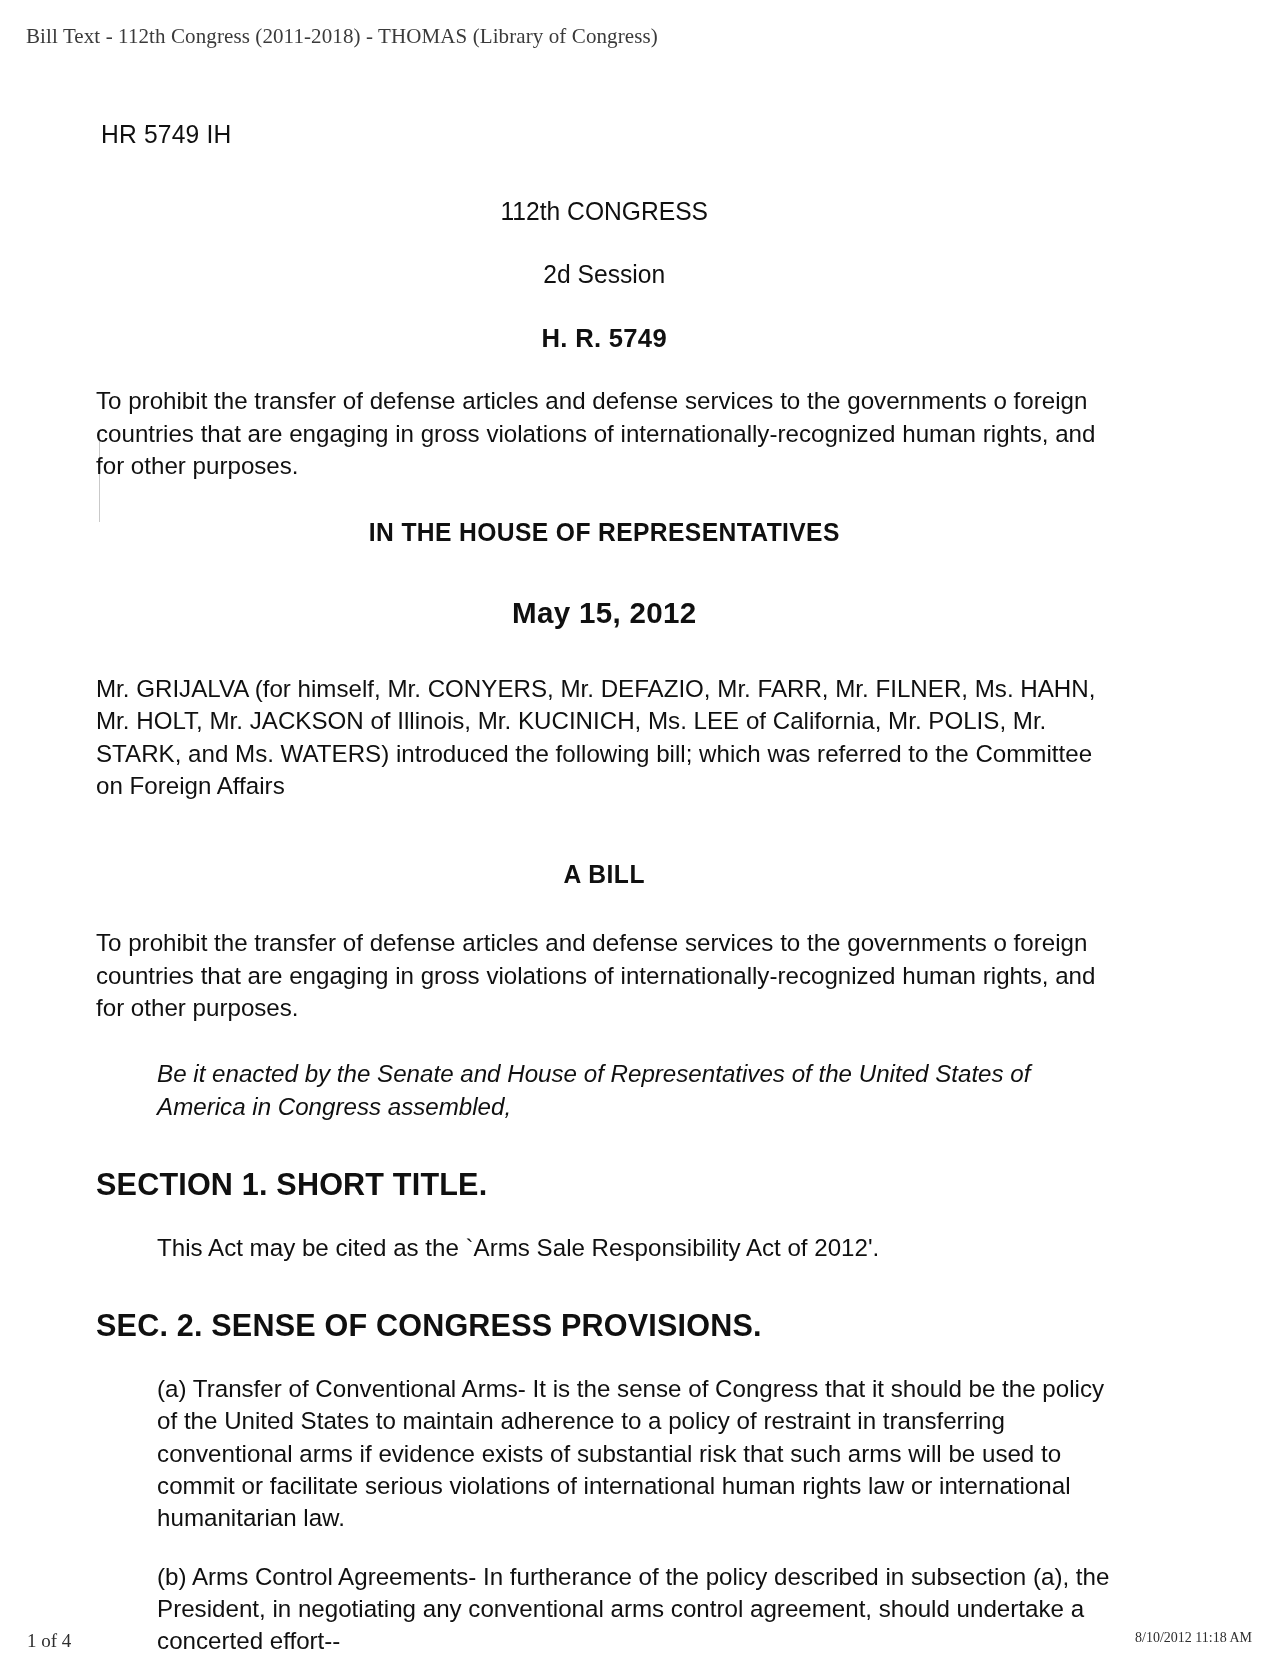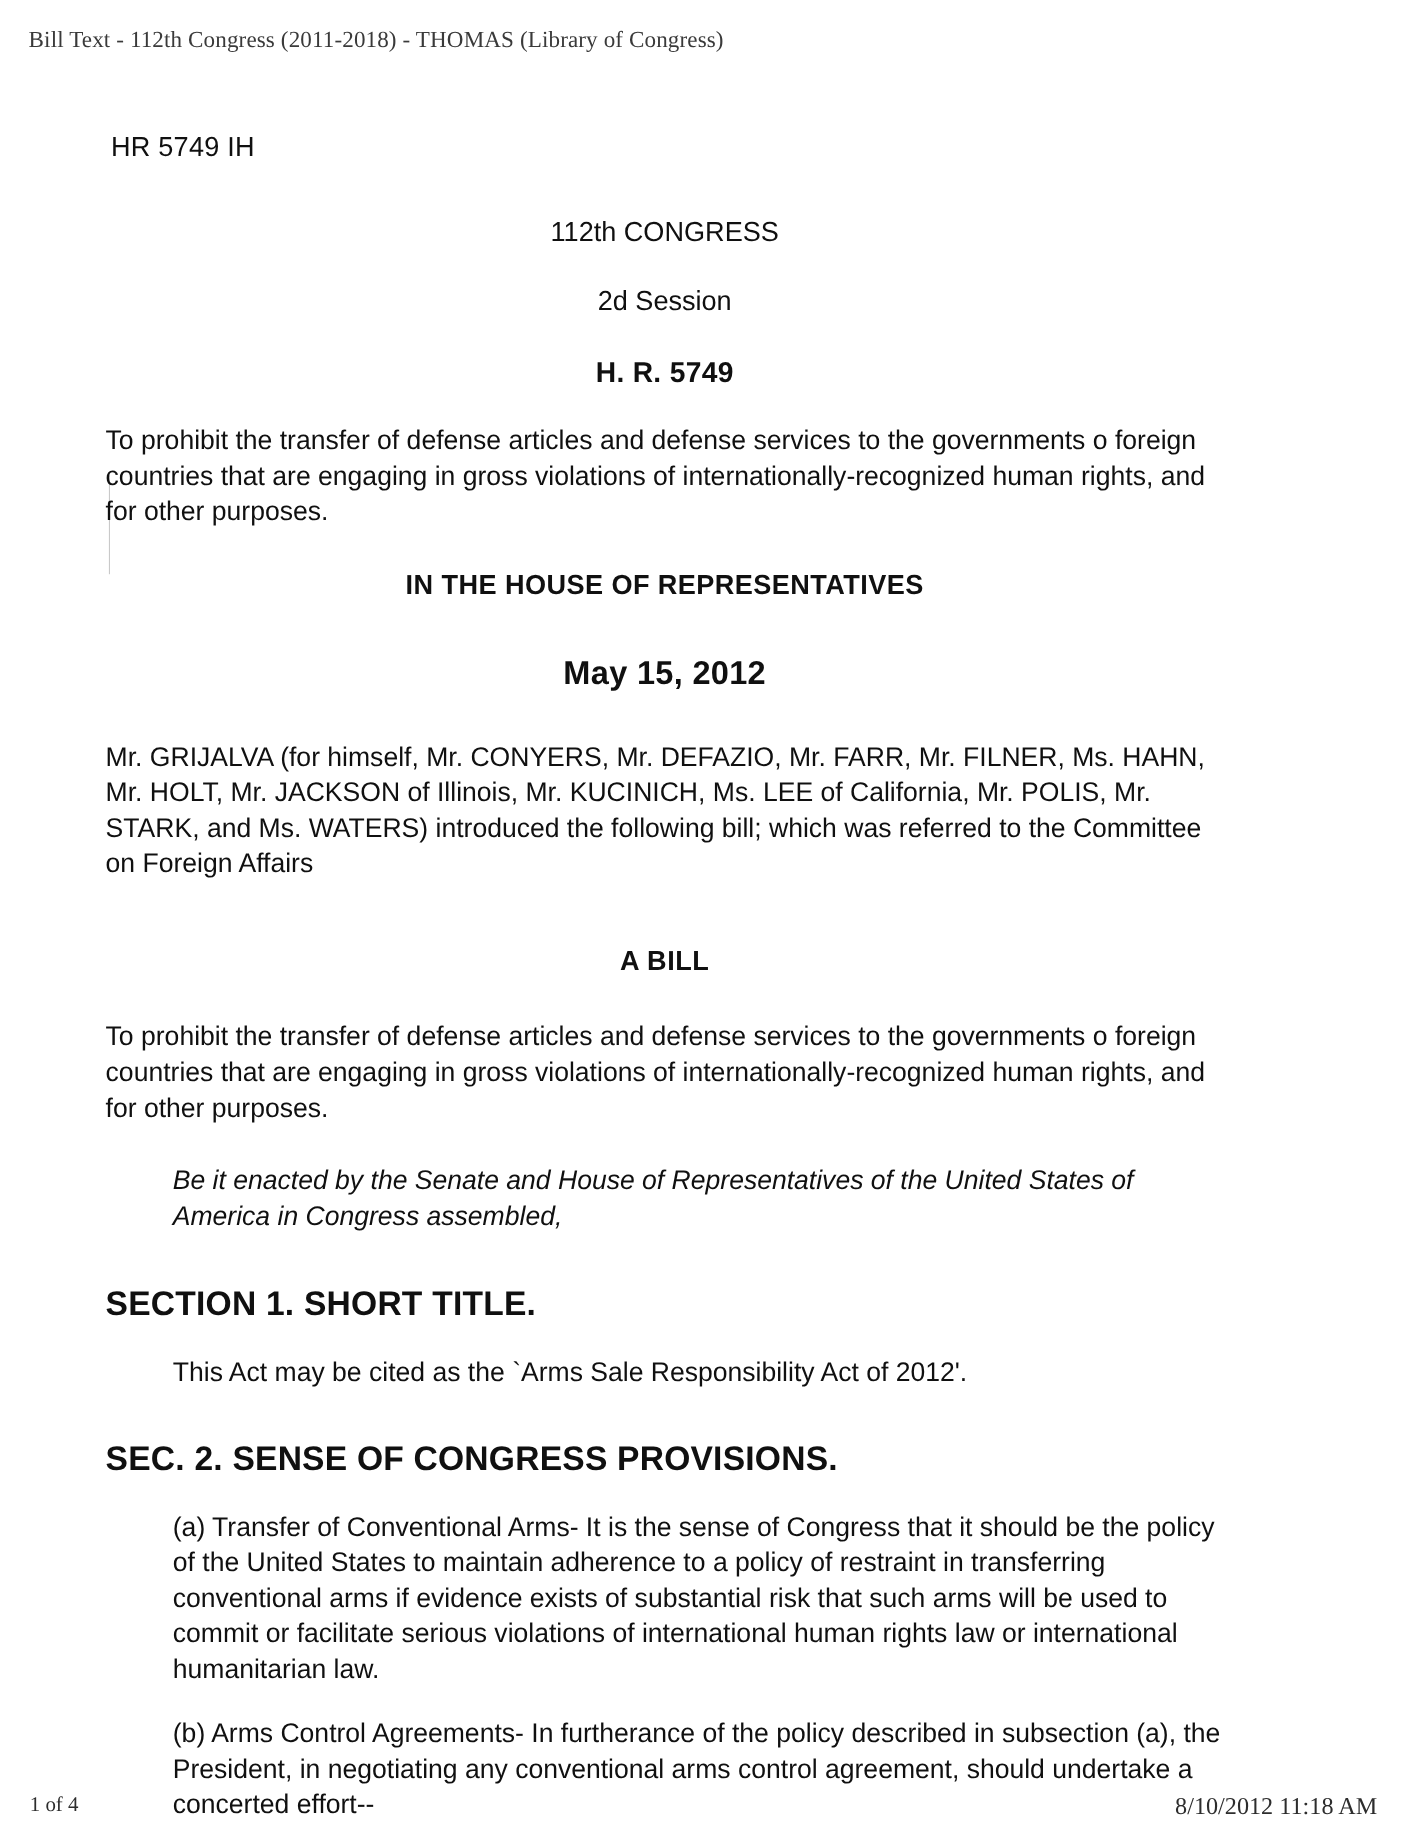--- a/index.html
+++ b/index.html
@@ -45,21 +45,21 @@
     font-size: 19px;
     line-height: 1;
     color: #2d2d2d;
     white-space: nowrap;
   }
   .print-footer .pf-right {
     position: absolute;
     right: 28px;
     top: 18px;
     font-family: "Liberation Serif", serif;
-    font-size: 22px;
+    font-size: 14px;
     line-height: 1;
     color: #2d2d2d;
     white-space: nowrap;
   }
 
   
   .page {
     position: absolute;
     top: 118px;
     left: 96px;

